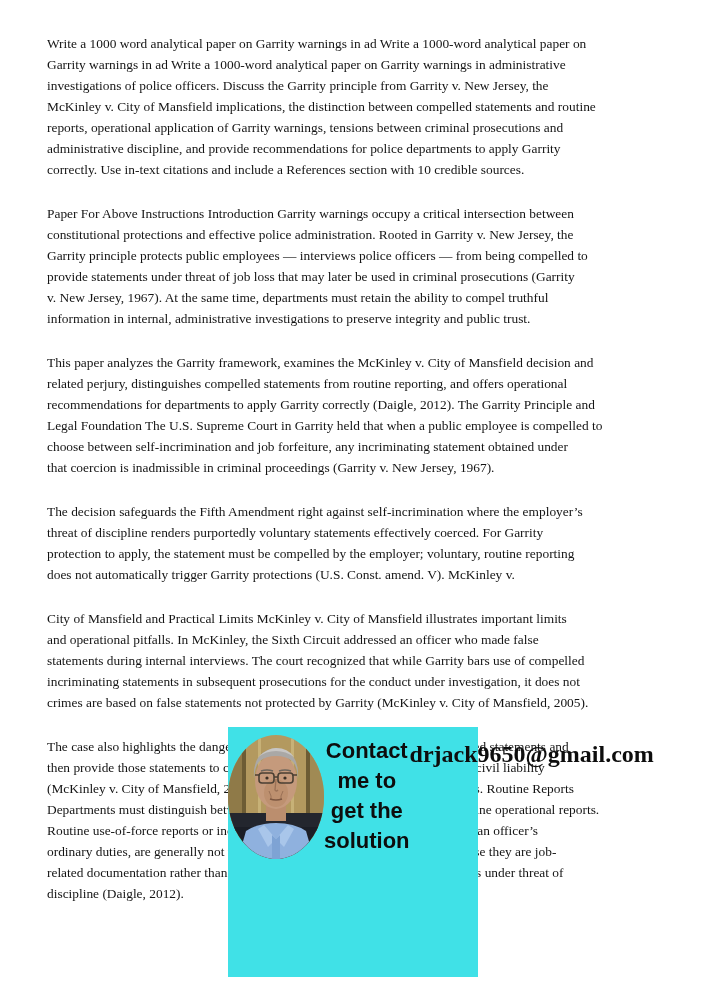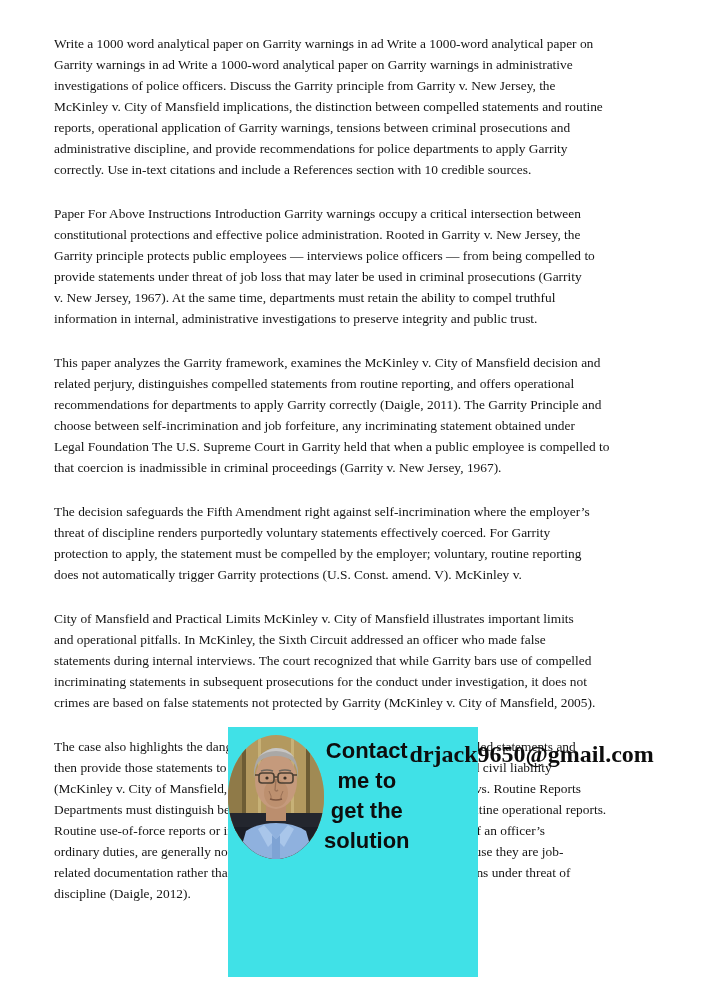--- a/index.html
+++ b/index.html
@@ -2,21 +2,21 @@
 <html><head>
 <meta charset="utf-8">
 <style>
   html,body{margin:0;padding:0;}
   body{
     width:708px;height:1000px;position:relative;background:#ffffff;
     font-family:"Liberation Serif", serif;overflow:hidden;
   }
   .doc{
     position:absolute;left:47px;top:33px;width:630px;
-    font-size:13.4px;line-height:21px;color:#141414;margin-left:7px;
+    font-size:13.4px;line-height:21px;color:#141414;
   }
   .para{margin:0 0 23px 0;}
   .para:last-child{margin-bottom:0;}
   .line{white-space:pre;}
   
   .ad{
     position:absolute;left:228px;top:727px;width:250px;height:250px;
     background:#40E1E7;display:flex;align-items:flex-start;
   }
   .photo-wrap{
@@ -55,23 +55,23 @@
     <div class="line">constitutional protections and effective police administration. Rooted in Garrity v. New Jersey, the</div>
     <div class="line">Garrity principle protects public employees — interviews police officers — from being compelled to</div>
     <div class="line">provide statements under threat of job loss that may later be used in criminal prosecutions (Garrity</div>
     <div class="line">v. New Jersey, 1967). At the same time, departments must retain the ability to compel truthful</div>
     <div class="line">information in internal, administrative investigations to preserve integrity and public trust.</div>
   </div>
 
   <div class="para">
     <div class="line">This paper analyzes the Garrity framework, examines the McKinley v. City of Mansfield decision and</div>
     <div class="line">related perjury, distinguishes compelled statements from routine reporting, and offers operational</div>
-    <div class="line">recommendations for departments to apply Garrity correctly (Daigle, 2011). The Garrity Principle and</div>
+    <div class="line">recommendations for departments to apply Garrity correctly (Daigle, 2012). The Garrity Principle and</div>
+    <div class="line">Legal Foundation The U.S. Supreme Court in Garrity held that when a public employee is compelled to</div>
     <div class="line">choose between self-incrimination and job forfeiture, any incriminating statement obtained under</div>
-    <div class="line">Legal Foundation The U.S. Supreme Court in Garrity held that when a public employee is compelled to</div>
     <div class="line">that coercion is inadmissible in criminal proceedings (Garrity v. New Jersey, 1967).</div>
   </div>
 
   <div class="para">
     <div class="line">The decision safeguards the Fifth Amendment right against self-incrimination where the employer’s</div>
     <div class="line">threat of discipline renders purportedly voluntary statements effectively coerced. For Garrity</div>
     <div class="line">protection to apply, the statement must be compelled by the employer; voluntary, routine reporting</div>
     <div class="line">does not automatically trigger Garrity protections (U.S. Const. amend. V). McKinley v.</div>
   </div>
 

